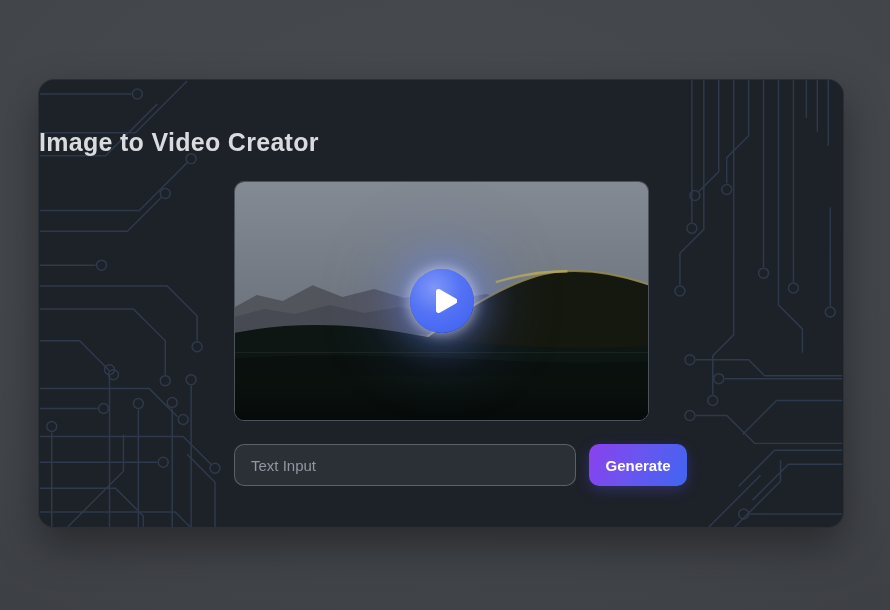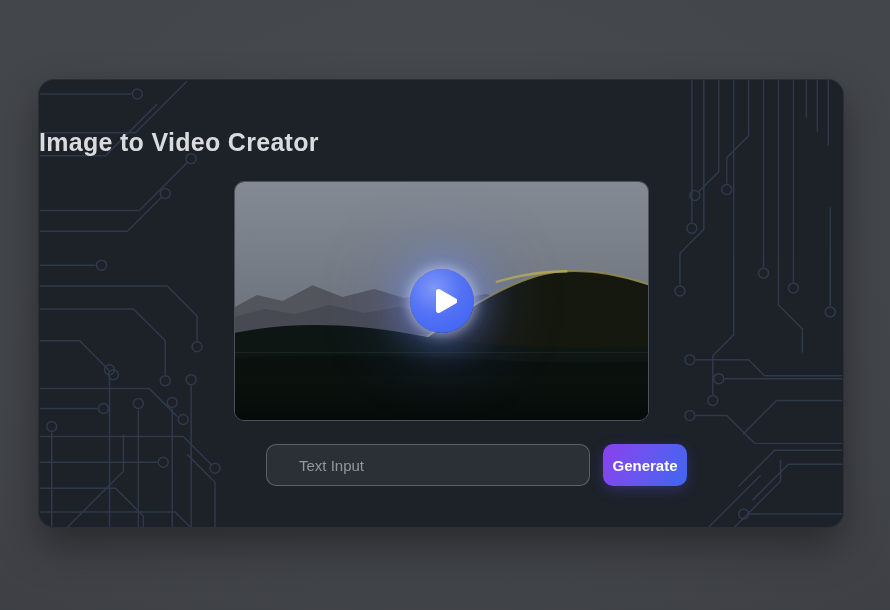--- a/index.html
+++ b/index.html
@@ -77,30 +77,29 @@
     width: 453px;
     display: flex;
     gap: 13px;
   }
   .text-input {
     flex: 1;
     height: 42px;
     background: #2b3037;
     border: 1px solid rgba(150,158,168,0.45);
     border-radius: 10px;
-    padding: 0 32px;
+    padding: 0 16px;
     font-family: "Liberation Sans", sans-serif;
     font-size: 15px;
     color: #e4e7ea;
     outline: none;
-    margin-left: 32px;
   }
   .text-input::placeholder { color: #9097a0; }
   .generate-btn {
-    width: 84px;
+    width: 98px;
     height: 42px;
     border: none;
     border-radius: 10px;
     background: linear-gradient(115deg, #8a41ee 0%, #6b54f0 45%, #3f66f0 100%);
     color: #ffffff;
     font-family: "Liberation Sans", sans-serif;
     font-size: 15px;
     font-weight: bold;
     cursor: pointer;
     box-shadow: 0 4px 14px rgba(90,80,240,0.30);

